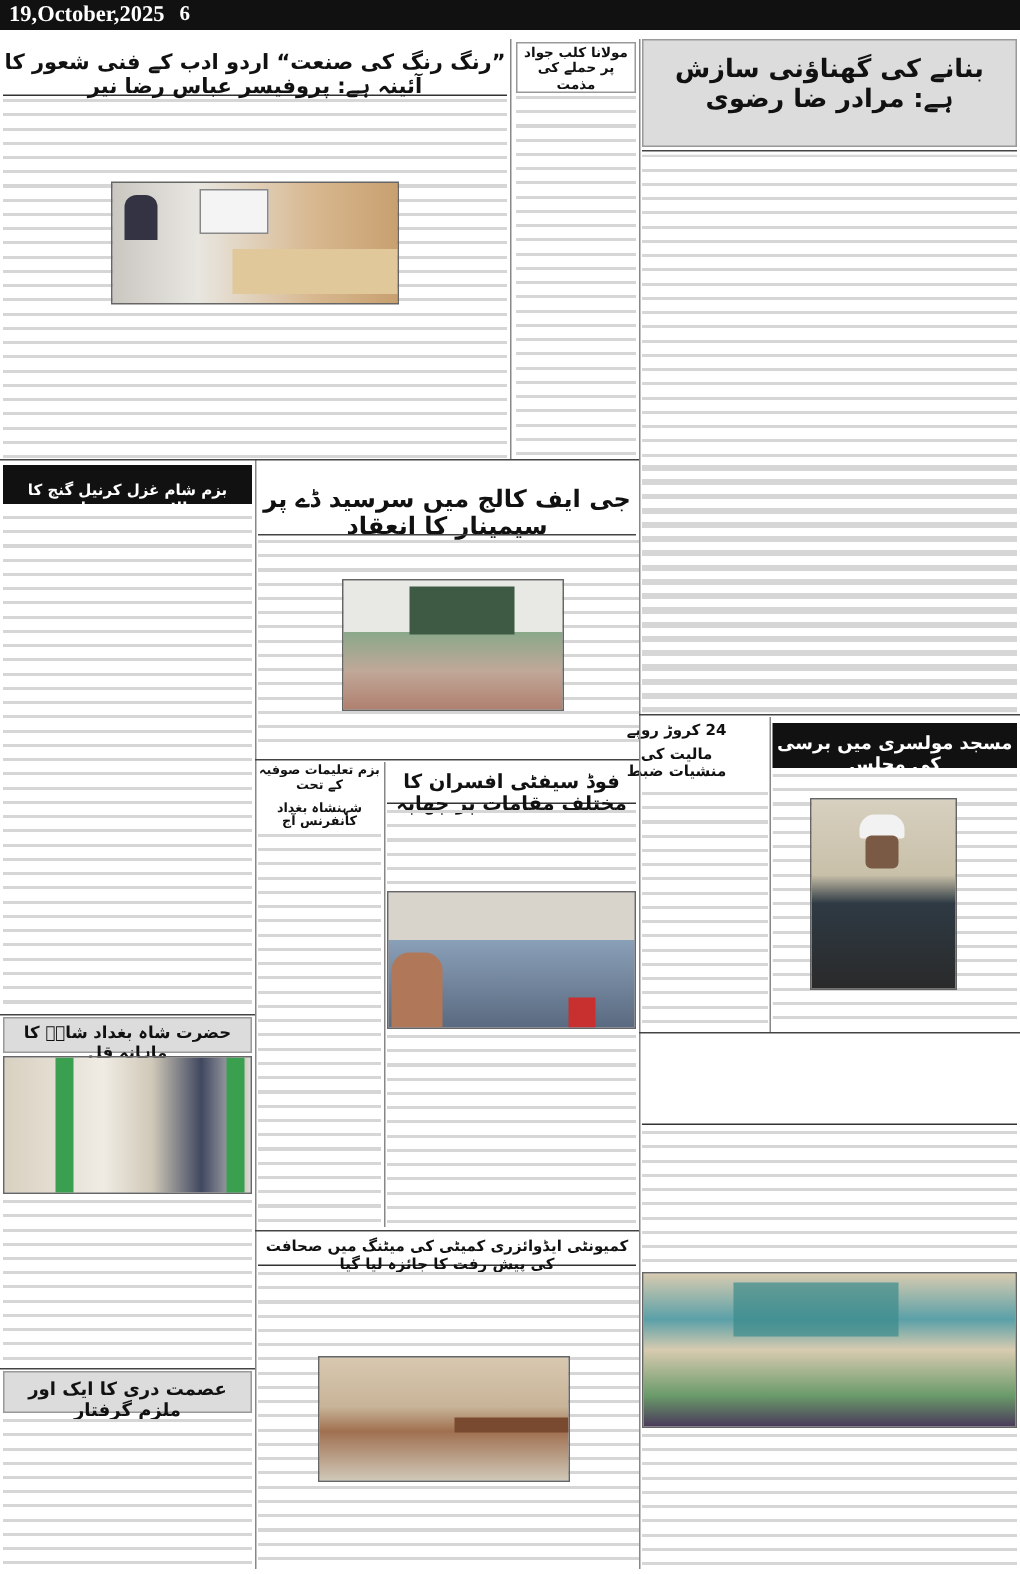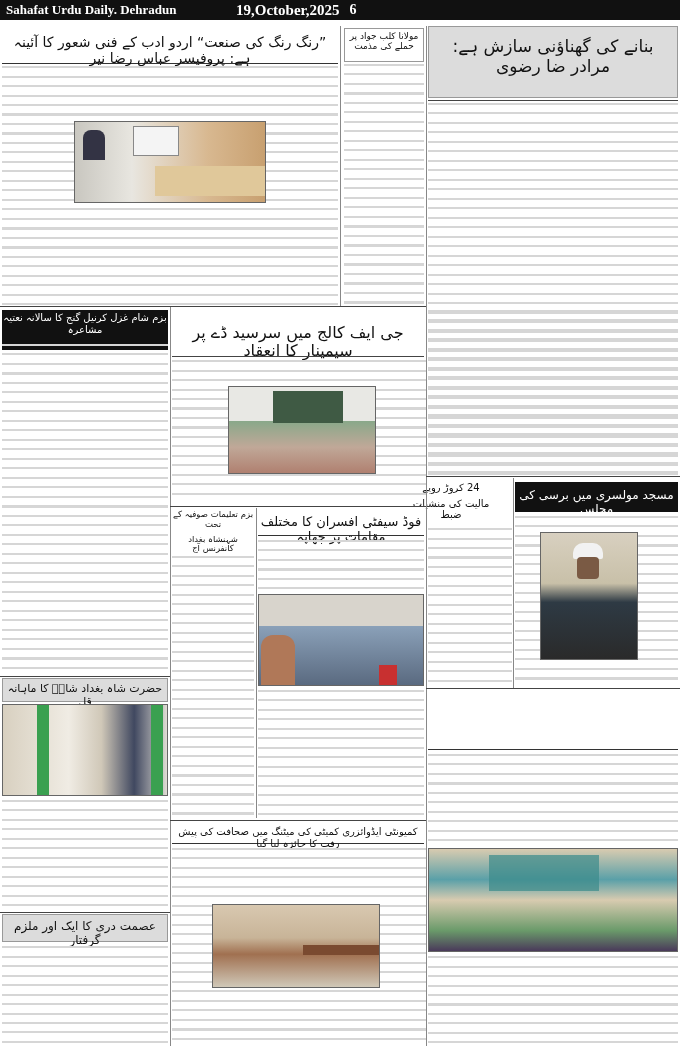--- a/index.html
+++ b/index.html
@@ -4,35 +4,34 @@
 <style>
   * { box-sizing: border-box; margin: 0; padding: 0; }
   html, body { width: 680px; height: 1049px; background: #fff; overflow: hidden; }
   body { position: relative; font-family: "DejaVu Sans", sans-serif; color: #111; }
   .abs { position: absolute; }
   .masthead { left:0; top:0; width:680px; height:20px; background:#111; color:#fff; display:flex; align-items:center; padding:0 6px; }
   .mh-left { font-family: "Liberation Serif", serif; font-weight:bold; font-size:13px; width:230px; }
   .mh-center { flex:1; text-align:center; font-size:9px; direction:rtl; }
   .mh-date { font-family: "Liberation Serif", serif; font-weight:bold; font-size:15px; margin-right:10px; }
   .mh-page { font-family: "Liberation Serif", serif; font-weight:bold; font-size:14px; }
-  .hl { font-family: "DejaVu Sans", sans-serif; font-weight: normal; direction: rtl; text-align: center; line-height: 1.15; color:#111; }
+  .hl { font-family: "DejaVu Sans", sans-serif; font-weight: bold; direction: rtl; text-align: center; line-height: 1.15; color:#111; }
   .hl-box { background:#dcdcdc; border:1px solid #999; }
   .hl-black { background:#111; color:#fff; }
   .body-text { font-size:6px; line-height:9.5px; direction:rtl; text-align:justify; color:#333; overflow:hidden; }
   .col { position:absolute; overflow:hidden; }
   .rule-v { position:absolute; width:1px; background:#888; }
   .rule-h { position:absolute; height:1px; background:#444; }
   .photo { position:absolute; overflow:hidden; border:1px solid #666; }
   .lines { width:100%; height:100%; background-image: repeating-linear-gradient(to bottom, #d6d6d6 0px, #d6d6d6 2px, transparent 2px, transparent 9.5px); }
 </style>
 </head>
 <body>
 
 <div class="abs masthead">
-  <span class="mh-left">Sahafat Urdu Daily. Dehradun</span>
   <span class="mh-date">19,October,2025</span>
   <span class="mh-page">6</span>
 </div>
 
 <div class="abs hl hl-box" style="left:428px;top:26px;width:250px;height:72px;padding:4px 6px;font-size:17px;">
   <div style="margin-top:6px;">بنانے کی گھناؤنی سازش ہے: مرادر ضا رضوی</div>
 </div>
 <div class="rule-h" style="left:428px;top:100px;width:250px;"></div>
 <div class="col body-text" style="left:428px;top:103px;width:250px;height:372px;">
   <div class="lines"></div>
@@ -48,21 +47,21 @@
 <div class="abs hl" style="left:2px;top:28px;width:336px;height:36px;font-size:14px;padding-top:6px;border-bottom:1px solid #333;">”رنگ رنگ کی صنعت“ اردو ادب کے فنی شعور کا آئینہ ہے: پروفیسر عباس رضا نیر</div>
 <div class="col body-text" style="left:2px;top:66px;width:336px;height:240px;">
   <div class="lines"></div>
 </div>
 <div class="photo" style="left:74px;top:121px;width:192px;height:82px;background:linear-gradient(90deg,#c9c7c0 0%,#e8e6e0 30%,#d8b890 70%,#c8a070 100%);">
   <div style="position:absolute;left:8px;top:8px;width:22px;height:30px;background:#334;border-radius:8px 8px 0 0;"></div>
   <div style="position:absolute;left:58px;top:4px;width:46px;height:30px;background:#f4f4f4;border:1px solid #888;"></div>
   <div style="position:absolute;left:80px;top:44px;width:110px;height:30px;background:#e0c89a;"></div>
 </div>
 
-<div class="abs hl hl-black" style="left:2px;top:310px;width:166px;height:40px;font-size:10px;padding-top:2px;">بزم شام غزل کرنیل گنج کا سالانہ نعتیہ مشاعرہ</div>
+<div class="abs hl hl-black" style="left:2px;top:310px;width:166px;height:26px;font-size:10px;padding-top:12px;">بزم شام غزل کرنیل گنج کا سالانہ نعتیہ مشاعرہ</div>
 <div class="col body-text" style="left:2px;top:344px;width:166px;height:330px;">
   <div class="lines"></div>
 </div>
 
 <div class="abs hl" style="left:172px;top:316px;width:252px;height:40px;font-size:16px;padding-top:8px;">جی ایف کالج میں سرسید ڈے پر سیمینار کا انعقاد</div>
 <div class="rule-h" style="left:172px;top:356px;width:252px;"></div>
 <div class="col body-text" style="left:172px;top:360px;width:254px;height:140px;">
   <div class="lines"></div>
 </div>
 <div class="photo" style="left:228px;top:386px;width:148px;height:88px;background:linear-gradient(180deg,#e8e8e4 0%,#e8e8e4 40%,#8aa88a 40%,#c0a898 70%,#b08070 100%);">

